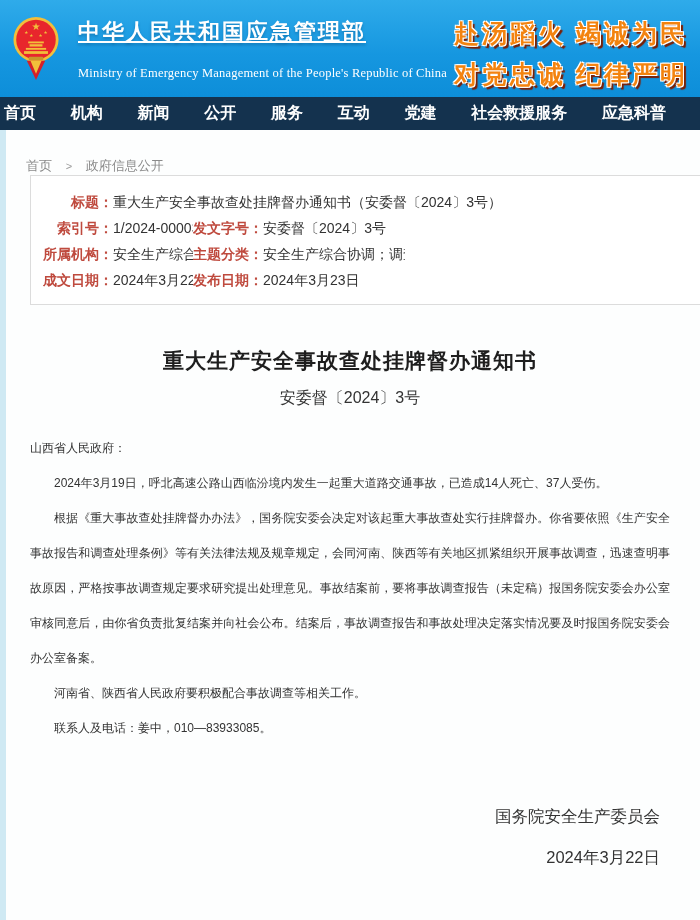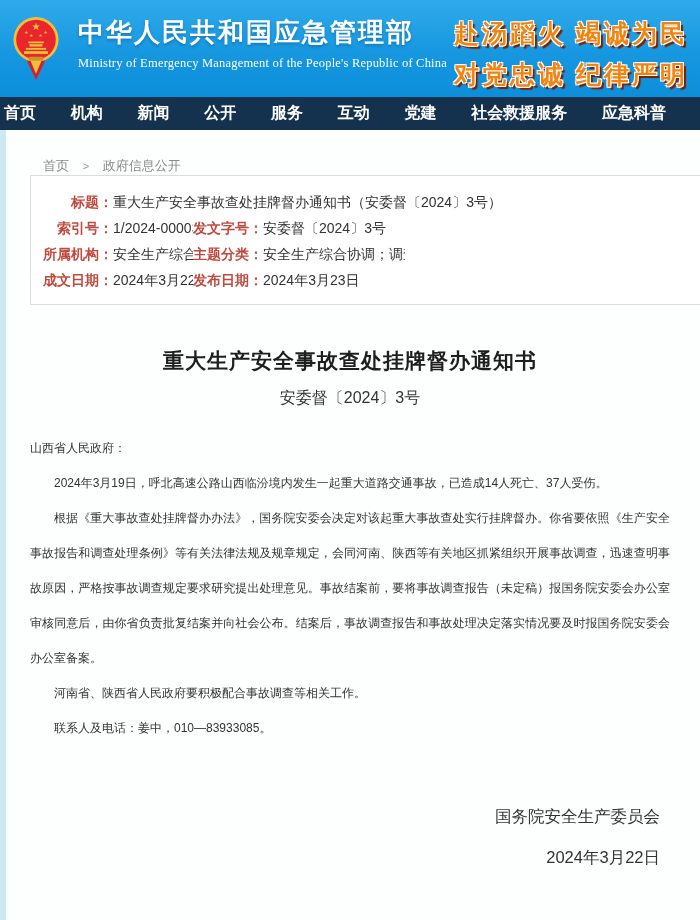--- a/index.html
+++ b/index.html
@@ -9,46 +9,46 @@
     background:#ffffff; width:700px; height:920px; overflow:hidden; position:relative;
   }
   
   .site-header {
     height:97px; position:relative;
     background:linear-gradient(180deg,#2fabea 0%,#1697e0 55%,#0d8ed9 100%);
   }
   .emblem { position:absolute; left:13px; top:11px; width:46px; height:72px; }
   .brand { position:absolute; left:78px; top:12px; color:#fff; }
   .brand-cn {
-    font-size:26px; font-weight:bold; letter-spacing:2px; line-height:40px;
-    text-shadow:0 2px 3px rgba(0,60,110,.35); white-space:nowrap;
+    font-size:22px; font-weight:bold; letter-spacing:2px; line-height:40px;
+    text-shadow:0 2px 3px rgba(0,60,110,.35); white-space:nowrap;text-decoration:underline;
   }
   .brand-en {
     font-family:"Liberation Serif","DejaVu Serif",serif;
-    font-size:12.5px; margin-top:4px; letter-spacing:.2px; white-space:nowrap;
+    font-size:12.5px; margin-top:14px; letter-spacing:.2px; white-space:nowrap;
   }
   .slogan {
     position:absolute; right:12px; top:13px; text-align:right;
     font-weight:900; font-size:25px; line-height:41px; letter-spacing:3px;
     color:#f3830f; white-space:nowrap;
     text-shadow:-1px -1px 0 #fff,1px -1px 0 #fff,-1px 1px 0 #fff,1px 1px 0 #fff,3px 3px 1px #7d1d02;
   }
   
   .main-nav {
     height:33px; background:#14324e; display:flex; align-items:center;
     justify-content:space-between; padding:0 34px 0 4px;
   }
   .main-nav .nav-item {
     color:#fff; font-size:16px; font-weight:bold; cursor:pointer; white-space:nowrap;
   }
   
   .content { position:relative; background:#fdfefe; min-height:790px; }
   .left-strip { position:absolute; left:0; top:0; bottom:0; width:6px; background:#cfe9f3; }
   .breadcrumb {
-    padding:27px 0 0 43px; font-size:13px; color:#8a8a8a; height:45px;
+    padding:27px 0 0 26px; font-size:13px; color:#8a8a8a; height:45px;
   }
   .breadcrumb .crumb { cursor:pointer; }
   .breadcrumb .sep { margin:0 10px; font-size:11px; color:#9a9a9a; }
   
   .info-box {
     margin-left:30px; width:675px; border:1px solid #dcdcdc; background:#fff;
     padding:13px 10px 11px 12px; font-size:14px; color:#333;
   }
   .info-row { display:grid; grid-template-columns:150px 212px 1fr; line-height:26px; }
   .info-row.title-row { display:flex; }

